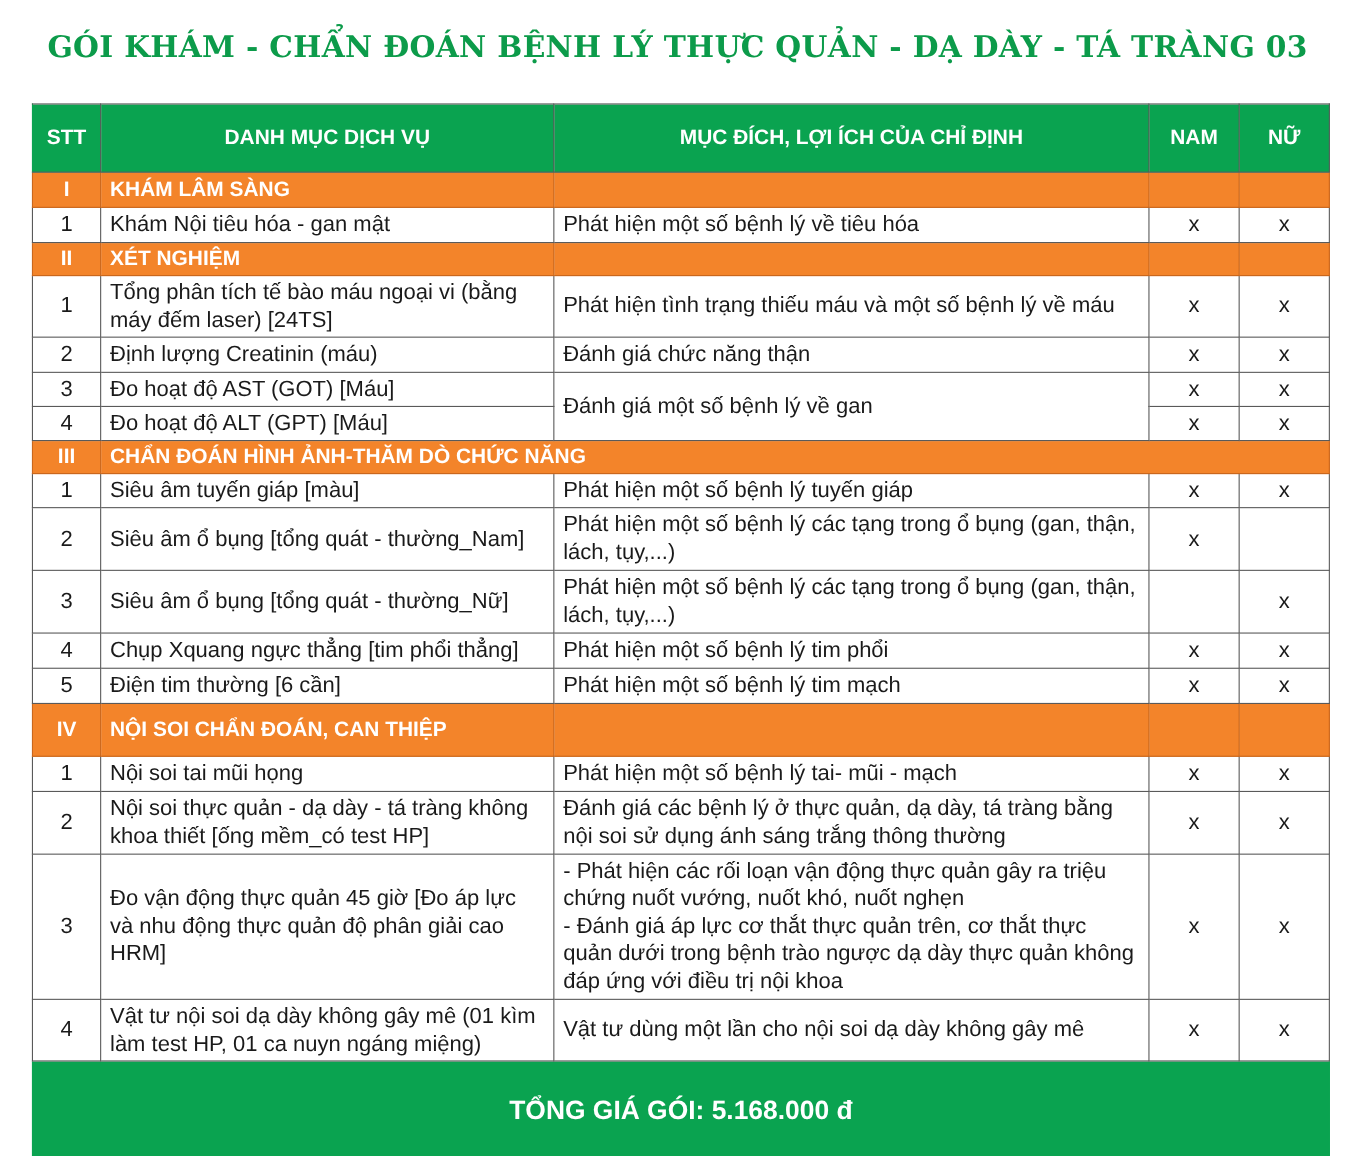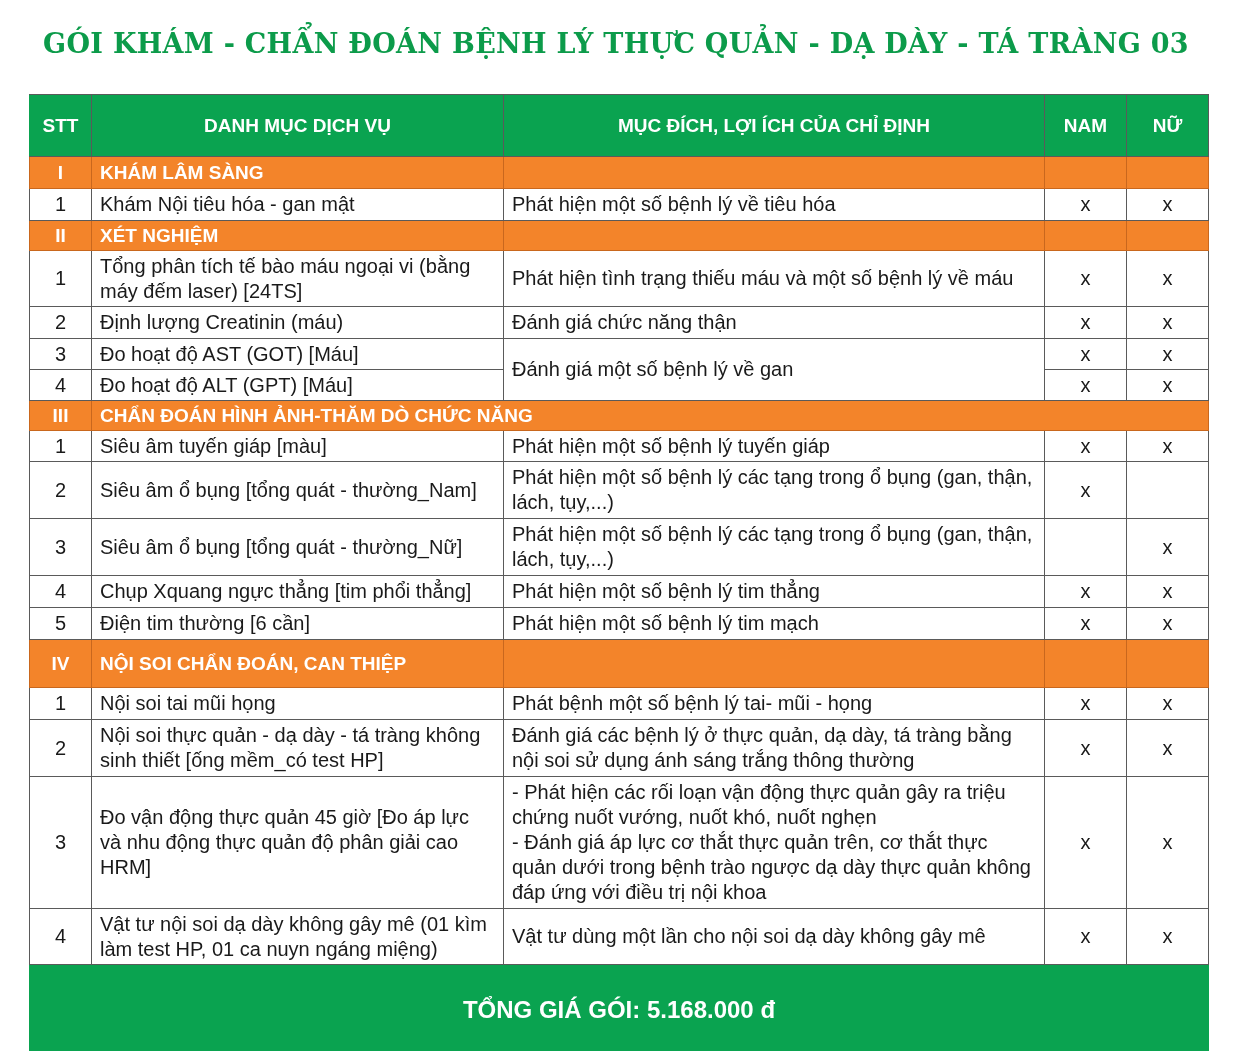--- a/index.html
+++ b/index.html
@@ -131,21 +131,21 @@
   <tr style="height:57px">
     <td class="stt">3</td>
     <td class="name">Siêu âm ổ bụng [tổng quát - thường_Nữ]</td>
     <td class="purpose">Phát hiện một số bệnh lý các tạng trong ổ bụng (gan, thận, lách, tụy,...)</td>
     <td class="mk"></td>
     <td class="mk">x</td>
   </tr>
   <tr style="height:32px">
     <td class="stt">4</td>
     <td class="name">Chụp Xquang ngực thẳng [tim phổi thẳng]</td>
-    <td class="purpose">Phát hiện một số bệnh lý tim thẳng</td>
+    <td class="purpose">Phát hiện một số bệnh lý tim phổi</td>
     <td class="mk">x</td>
     <td class="mk">x</td>
   </tr>
   <tr style="height:32px">
     <td class="stt">5</td>
     <td class="name">Điện tim thường [6 cần]</td>
     <td class="purpose">Phát hiện một số bệnh lý tim mạch</td>
     <td class="mk">x</td>
     <td class="mk">x</td>
   </tr>
@@ -153,27 +153,27 @@
   <tr class="sec" style="height:48px">
     <td class="stt">IV</td>
     <td class="name">NỘI SOI CHẨN ĐOÁN, CAN THIỆP</td>
     <td></td>
         <td></td>
         <td></td>
   </tr>
   <tr style="height:32px">
     <td class="stt">1</td>
     <td class="name">Nội soi tai mũi họng</td>
-    <td class="purpose">Phát bệnh một số bệnh lý tai- mũi - họng</td>
+    <td class="purpose">Phát hiện một số bệnh lý tai- mũi - mạch</td>
     <td class="mk">x</td>
     <td class="mk">x</td>
   </tr>
   <tr style="height:57px">
     <td class="stt">2</td>
-    <td class="name">Nội soi thực quản - dạ dày - tá tràng không sinh thiết [ống mềm_có test HP]</td>
+    <td class="name">Nội soi thực quản - dạ dày - tá tràng không khoa thiết [ống mềm_có test HP]</td>
     <td class="purpose">Đánh giá các bệnh lý ở thực quản, dạ dày, tá tràng bằng nội soi sử dụng ánh sáng trắng thông thường</td>
     <td class="mk">x</td>
     <td class="mk">x</td>
   </tr>
   <tr style="height:132px">
     <td class="stt">3</td>
     <td class="name">Đo vận động thực quản 45 giờ [Đo áp lực và nhu động thực quản độ phân giải cao HRM]</td>
     <td class="purpose">
       <div>- Phát hiện các rối loạn vận động thực quản gây ra triệu chứng nuốt vướng, nuốt khó, nuốt nghẹn</div>
       <div>- Đánh giá áp lực cơ thắt thực quản trên, cơ thắt thực quản dưới trong bệnh trào ngược dạ dày thực quản không đáp ứng với điều trị nội khoa</div>

